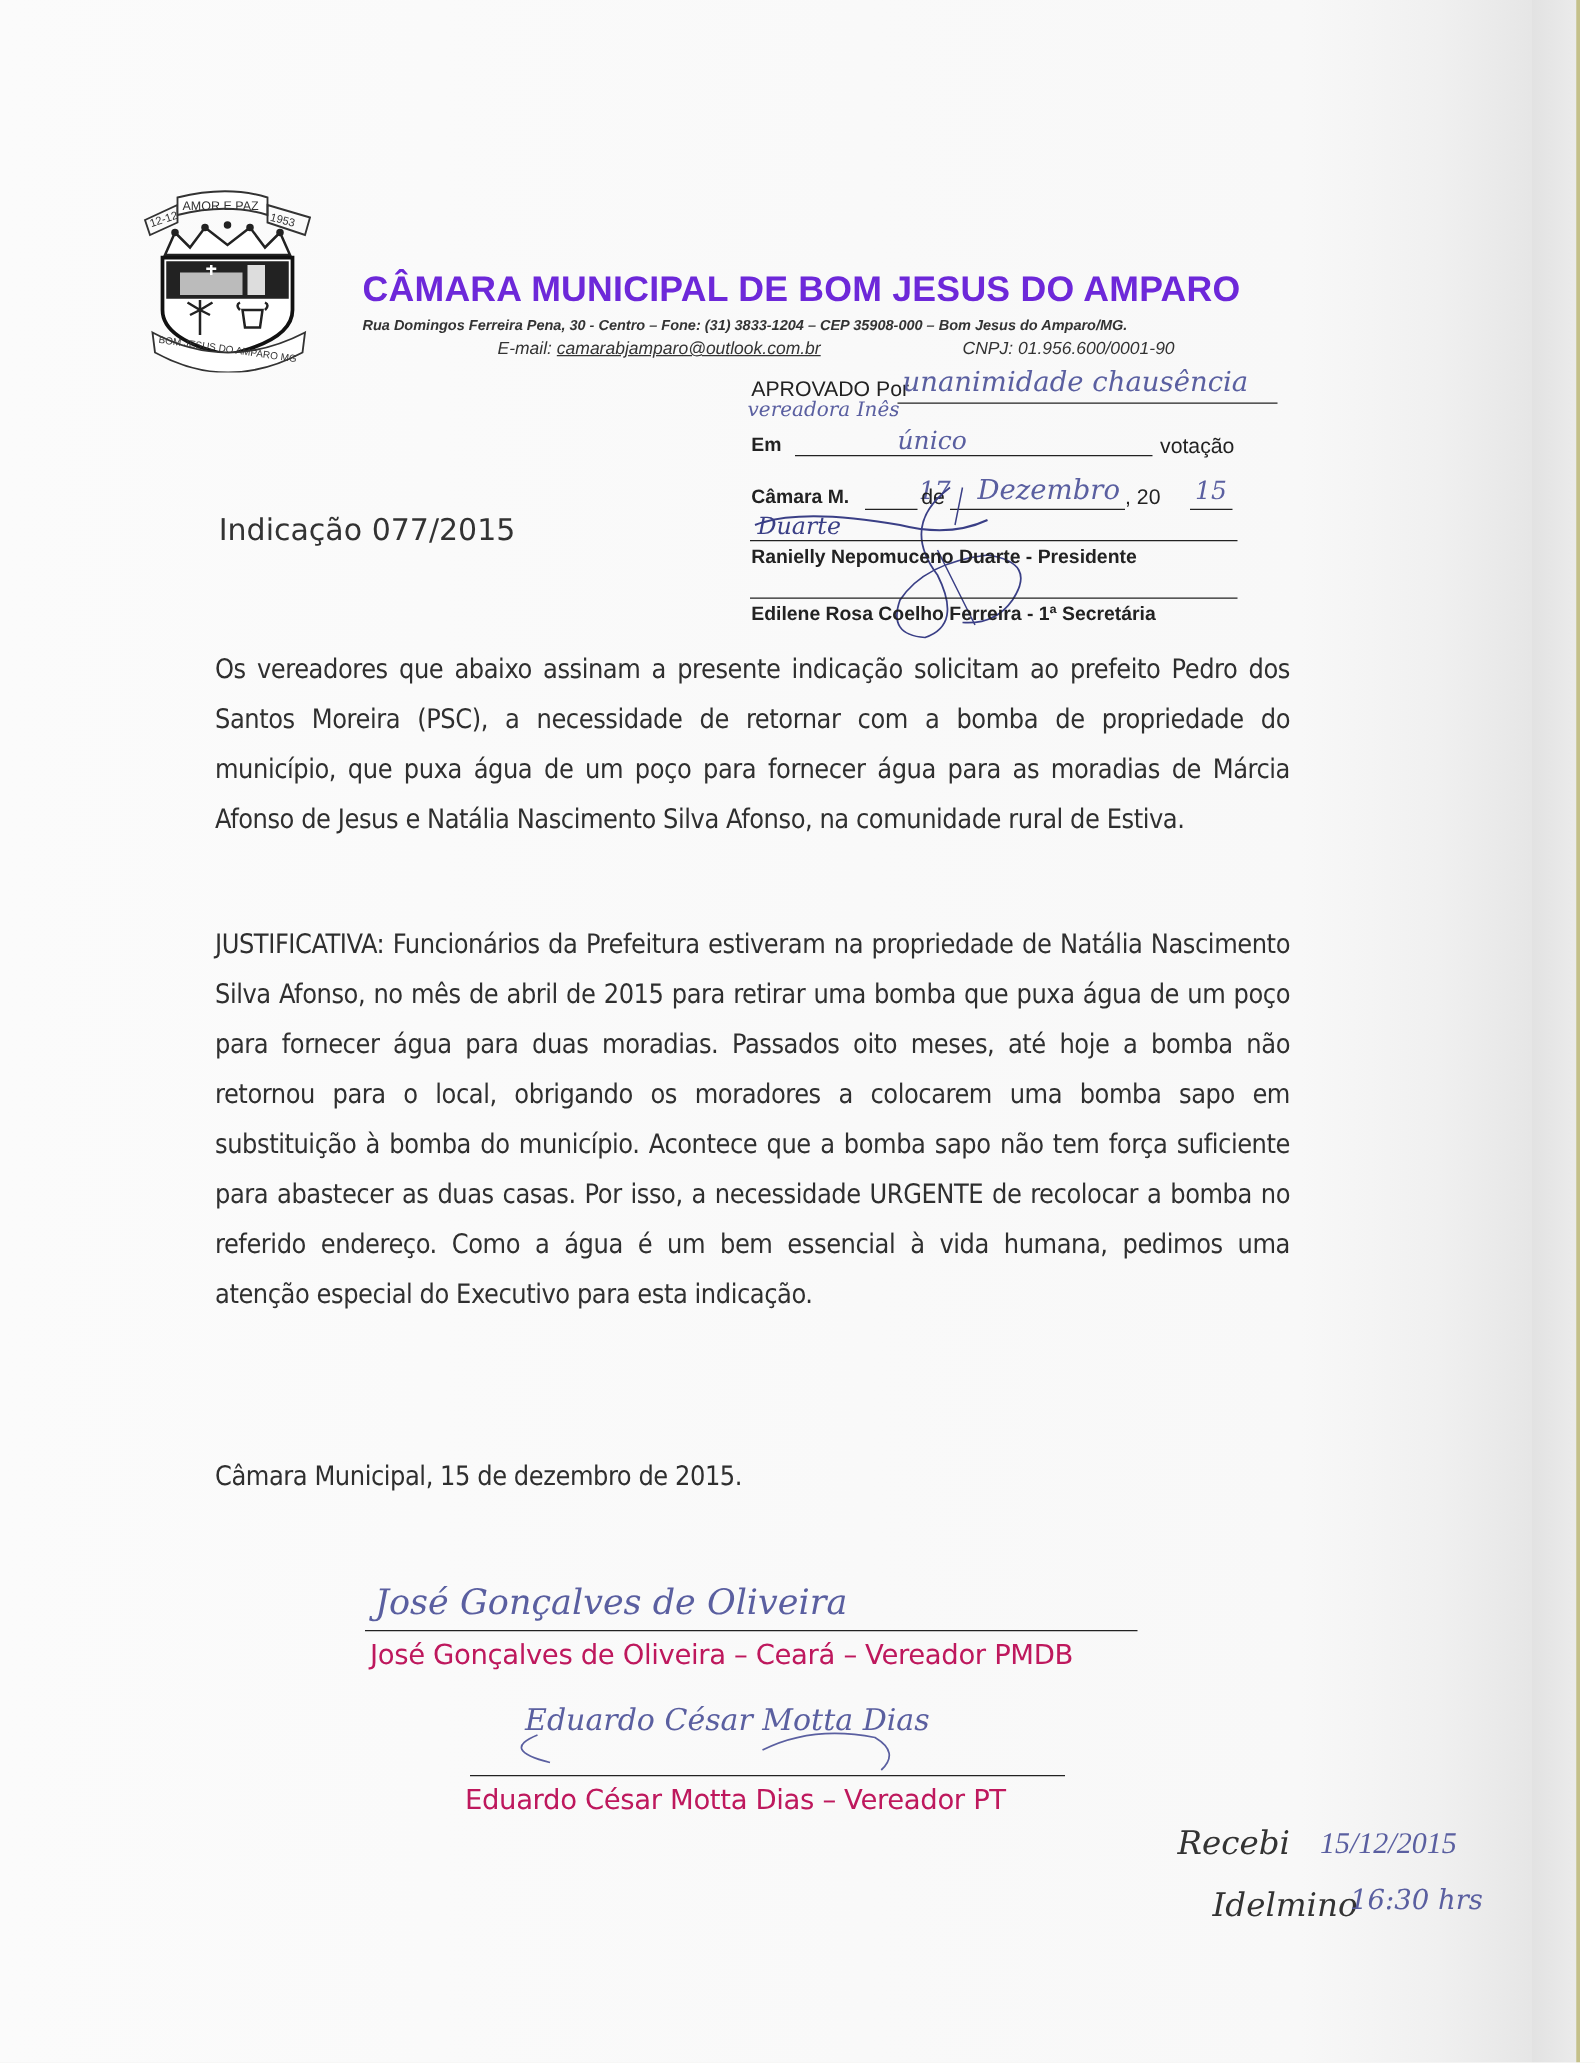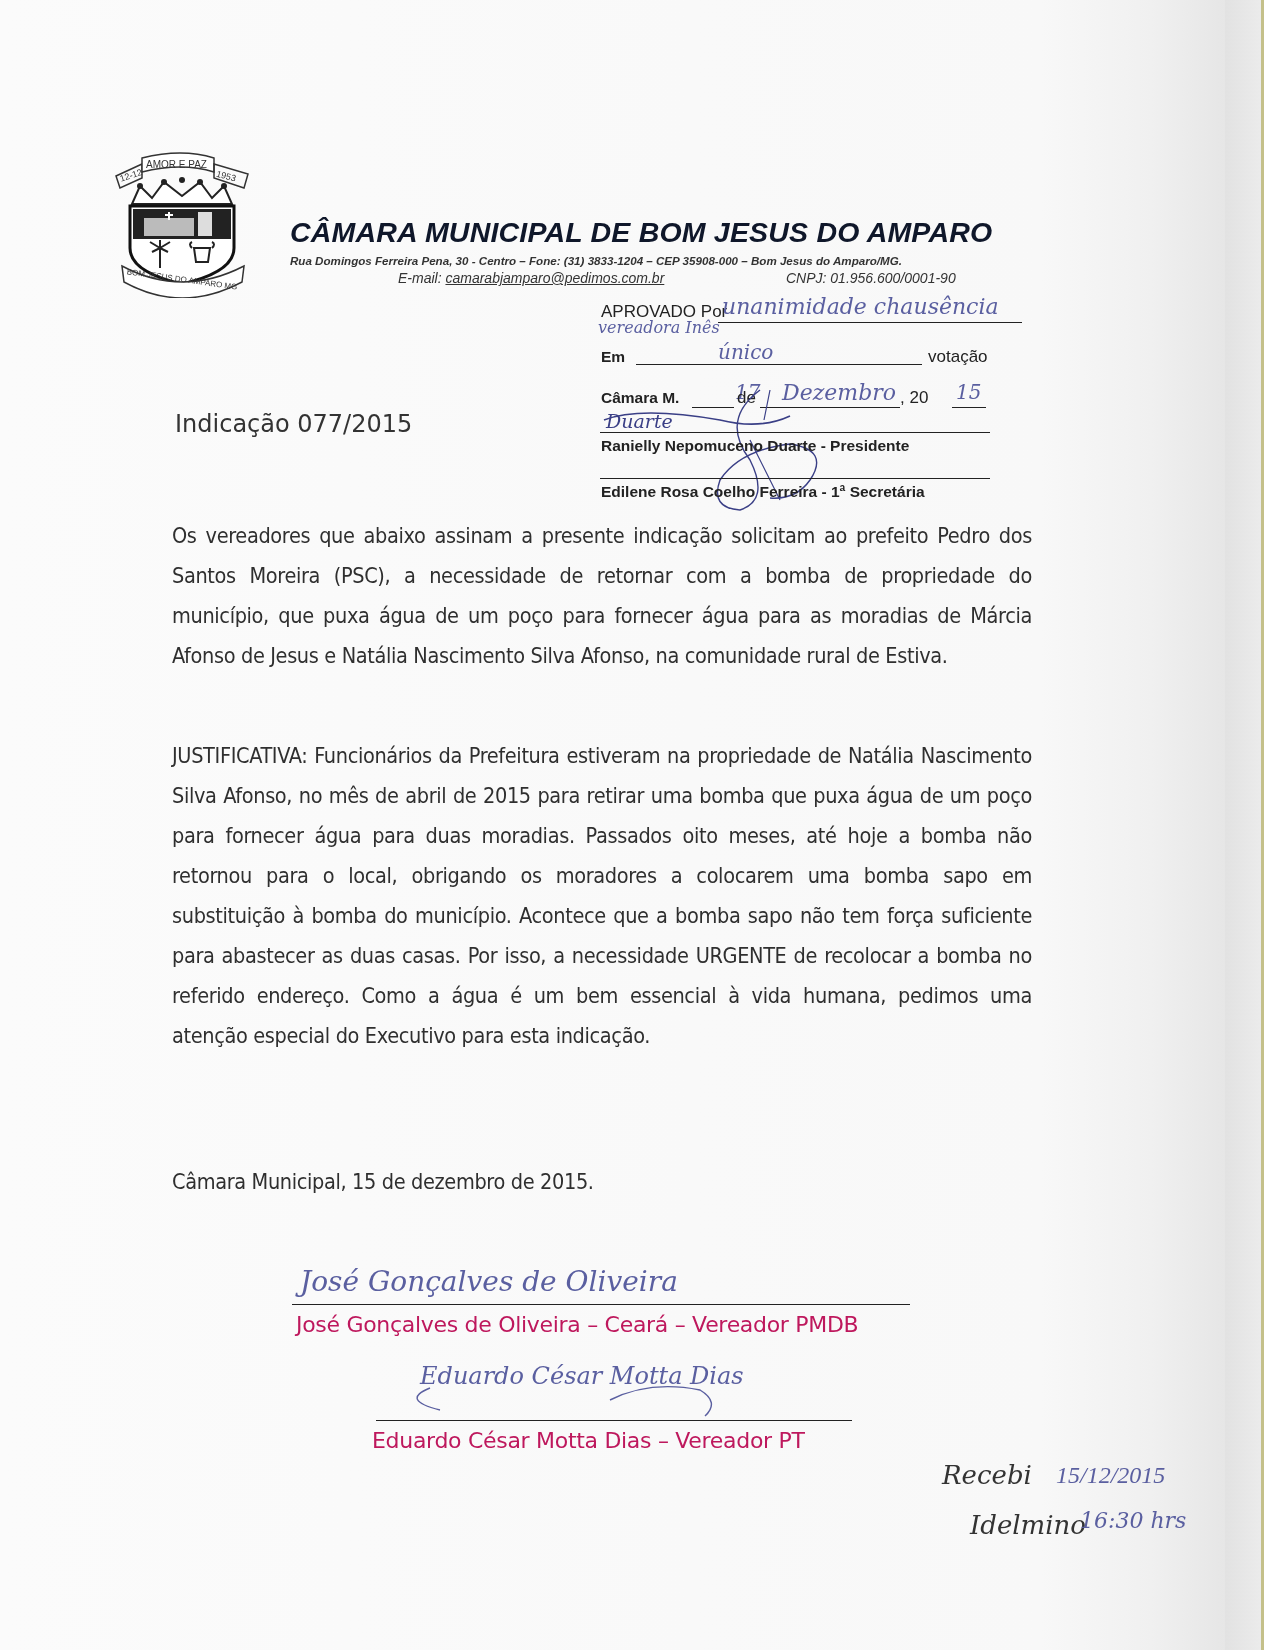--- a/index.html
+++ b/index.html
@@ -23,30 +23,30 @@
   }
   .outer-bg { position:absolute; left:1264px; top:0; width:12px; height:1650px; background:#ffffff; }
 
   .abs { position:absolute; }
 
   
   .crest { position:absolute; left:112px; top:148px; width:140px; height:150px; }
 
   
   .org-title {
-    left:290px; top:216px; font-size:28.5px; font-weight:bold; font-style:italic;
-    color:#0f172a; letter-spacing:0.2px; white-space:nowrap;
+    left:290px; top:216px; font-size:28.5px; font-weight:bold; 
+    color:#6d28d9; letter-spacing:0.2px; white-space:nowrap;
   }
   .org-address {
     left:290px; top:254px; font-size:11.6px; font-weight:bold; font-style:italic;
     color:#333; white-space:nowrap;
   }
   .org-email-label { left:398px; top:270px; font-size:14px; font-style:italic; color:#333; white-space:nowrap; }
   .org-email { text-decoration:underline; }
-  .org-cnpj { left:770px; top:270px; font-size:14px; font-style:italic; color:#333; white-space:nowrap;margin-left:16px; }
+  .org-cnpj { left:770px; top:270px; font-size:14px; font-style:italic; color:#333; white-space:nowrap; }
 
   
   .stamp-text { font-size:17px; color:#222; white-space:nowrap; }
   .stamp-bold { font-weight:bold; font-size:15.5px; }
   .uline { position:absolute; height:0; border-top:1.5px solid #222; }
   .hand {
     font-family:"DejaVu Serif", serif; font-style:italic; color:#5a5fa0;
     white-space:nowrap;
   }
 
@@ -104,21 +104,21 @@
 
   <path d="M80,100 Q76,96 80,94 M100,100 Q104,96 100,94" stroke="#222" stroke-width="2" fill="none"></path>
   <path d="M82,100 L98,100 L96,114 L84,114 Z" fill="none" stroke="#222" stroke-width="2"></path>
 
   <path d="M10,118 Q70,150 132,118 L130,134 Q70,166 12,134 Z" fill="#fff" stroke="#333" stroke-width="1.5"></path>
   <text x="14" y="134" font-size="8" fill="#333" font-family="Liberation Sans, sans-serif" transform="rotate(8 70 134)">BOM JESUS DO AMPARO MG</text>
 </svg>
 
 <div class="abs org-title">CÂMARA MUNICIPAL DE BOM JESUS DO AMPARO</div>
 <div class="abs org-address">Rua Domingos Ferreira Pena, 30 - Centro – Fone: (31) 3833-1204 – CEP 35908-000 – Bom Jesus do Amparo/MG.</div>
-<div class="abs org-email-label"><span>E-mail: </span><span class="org-email">camarabjamparo@pedimos.com.br</span></div>
+<div class="abs org-email-label"><span>E-mail: </span><span class="org-email">camarabjamparo@outlook.com.br</span></div>
 <div class="abs org-cnpj">CNPJ: 01.956.600/0001-90</div>
 
 <div>
   <div class="abs stamp-text" style="left:601px;top:302px;">APROVADO Por</div>
   <div class="uline" style="left:718px;top:322px;width:304px;"></div>
   <div class="abs hand" style="left:722px;top:294px;font-size:22px;">unanimidade chausência</div>
   <div class="abs hand" style="left:598px;top:318px;font-size:16px;">vereadora Inês</div>
 
   <div class="abs stamp-text stamp-bold" style="left:601px;top:348px;text-align:right;">Em</div>
   <div class="uline" style="left:636px;top:364px;width:286px;"></div>

